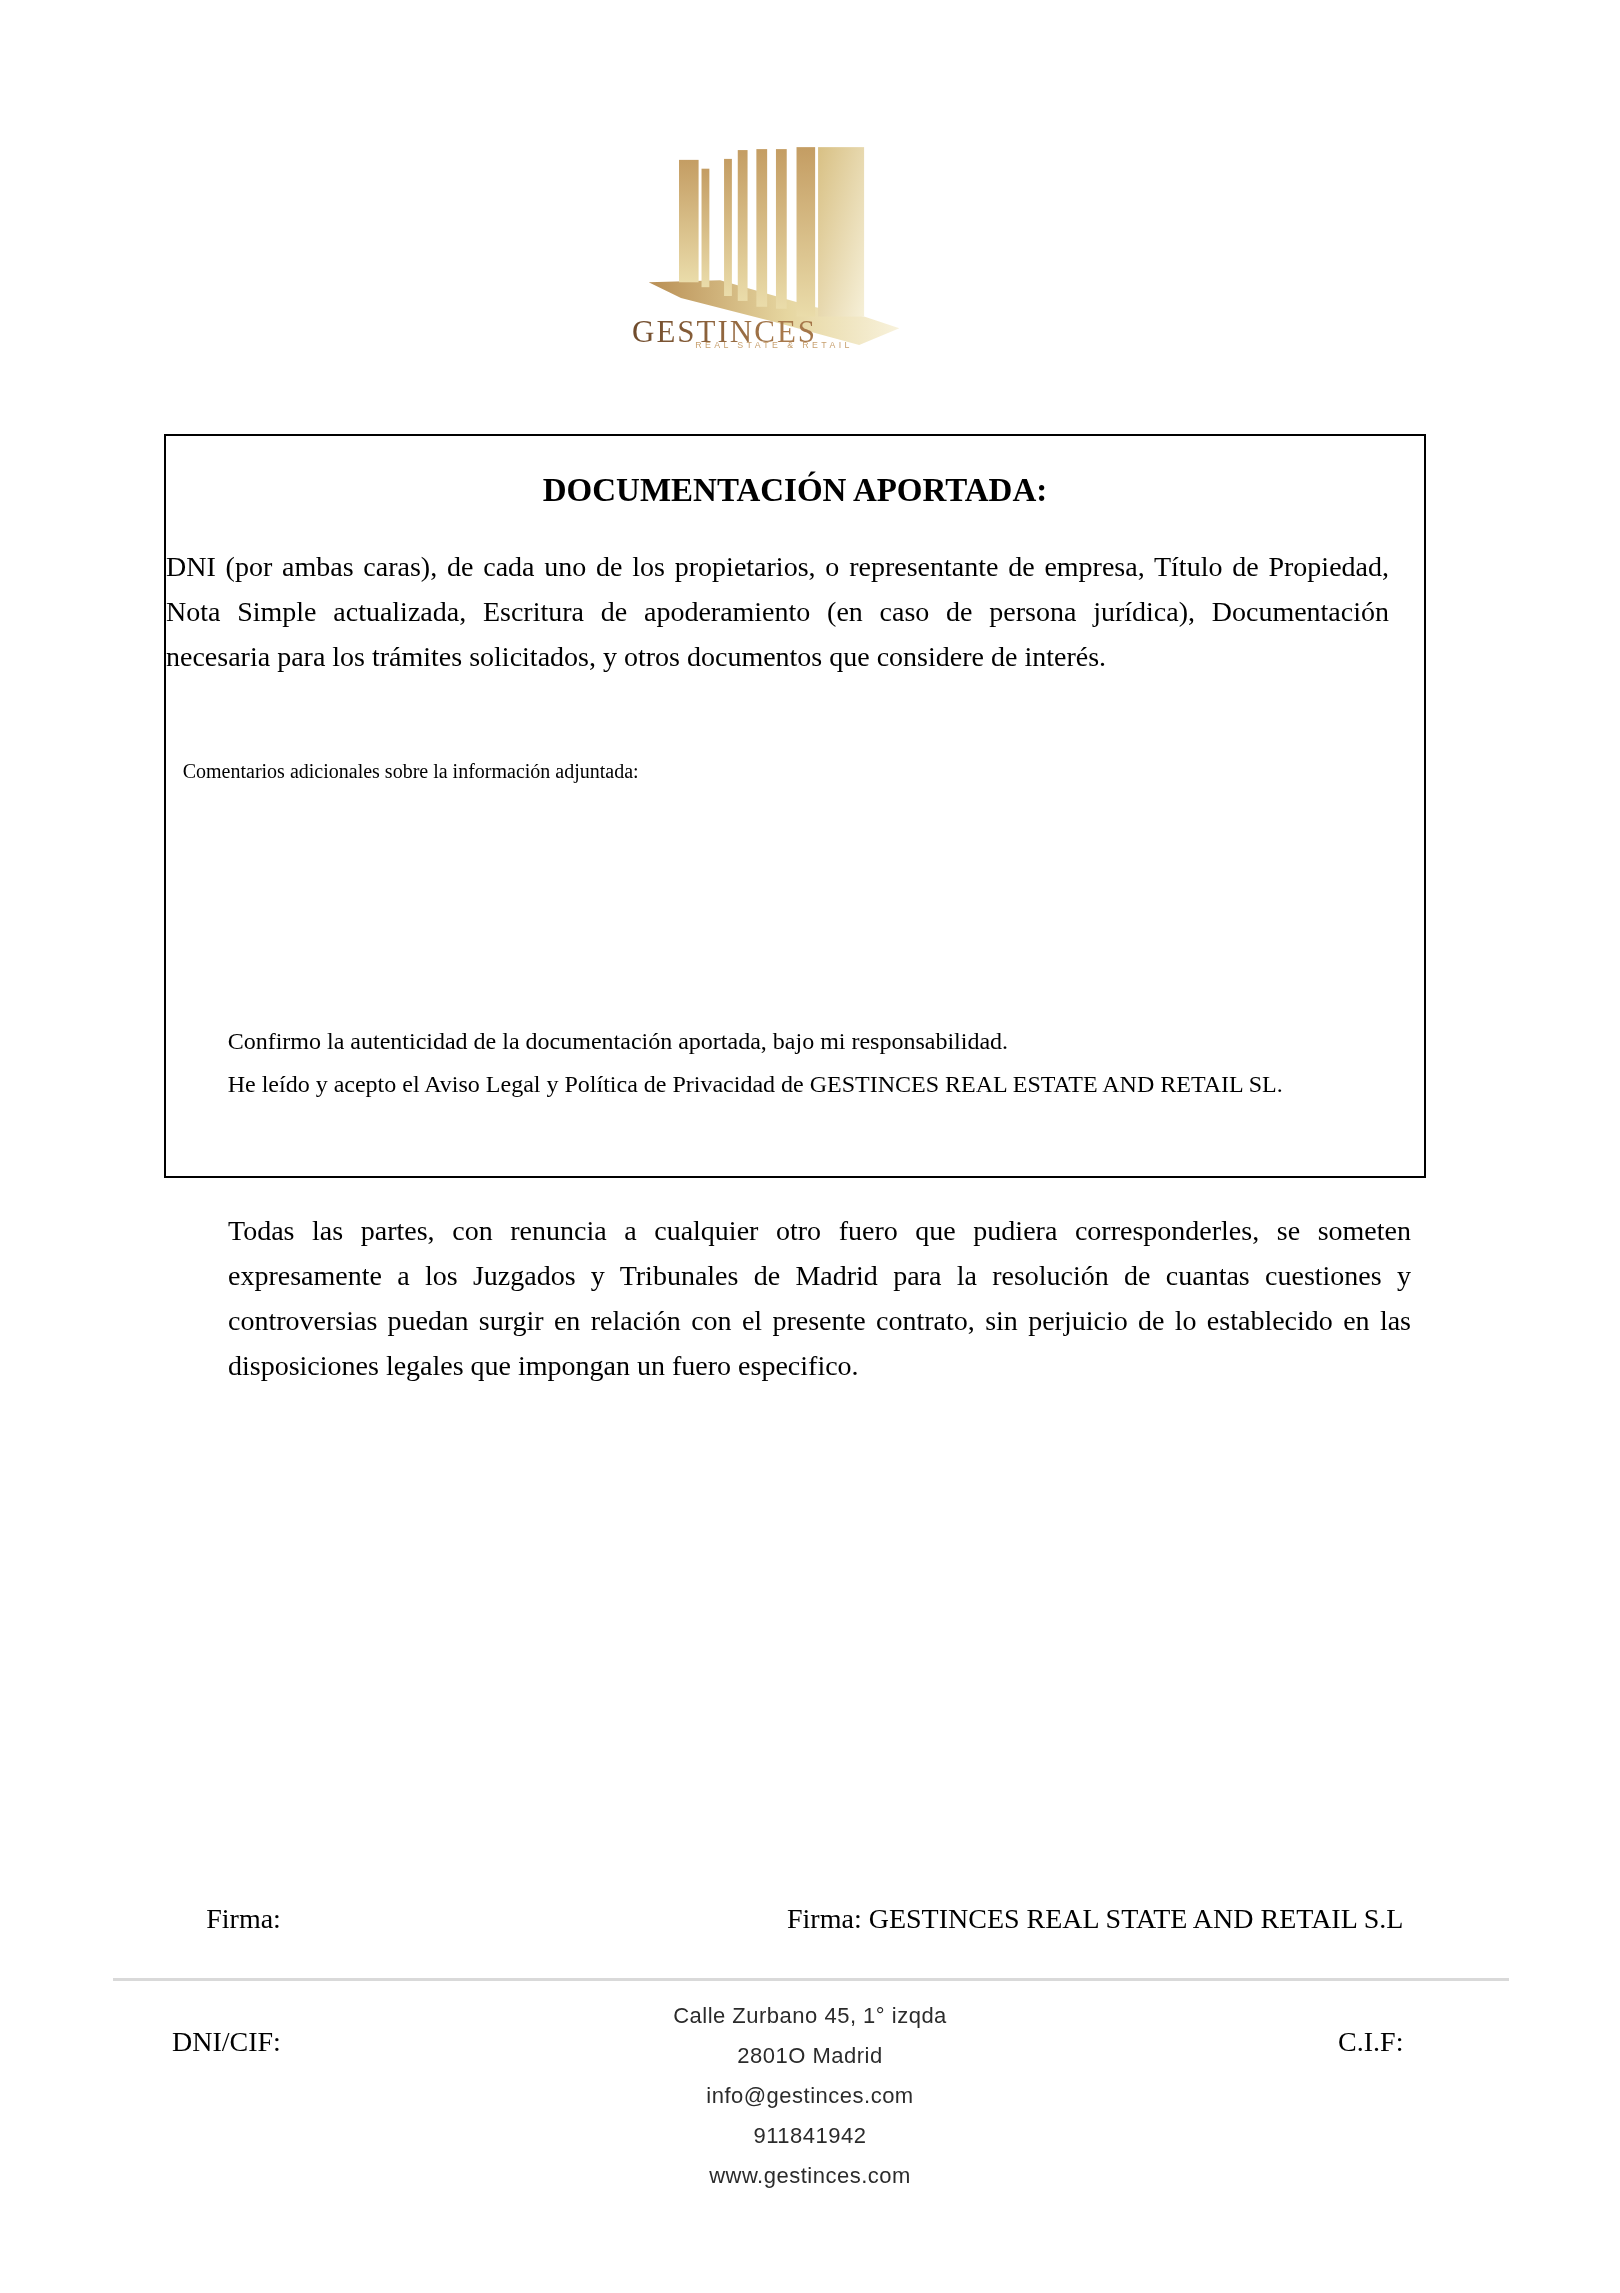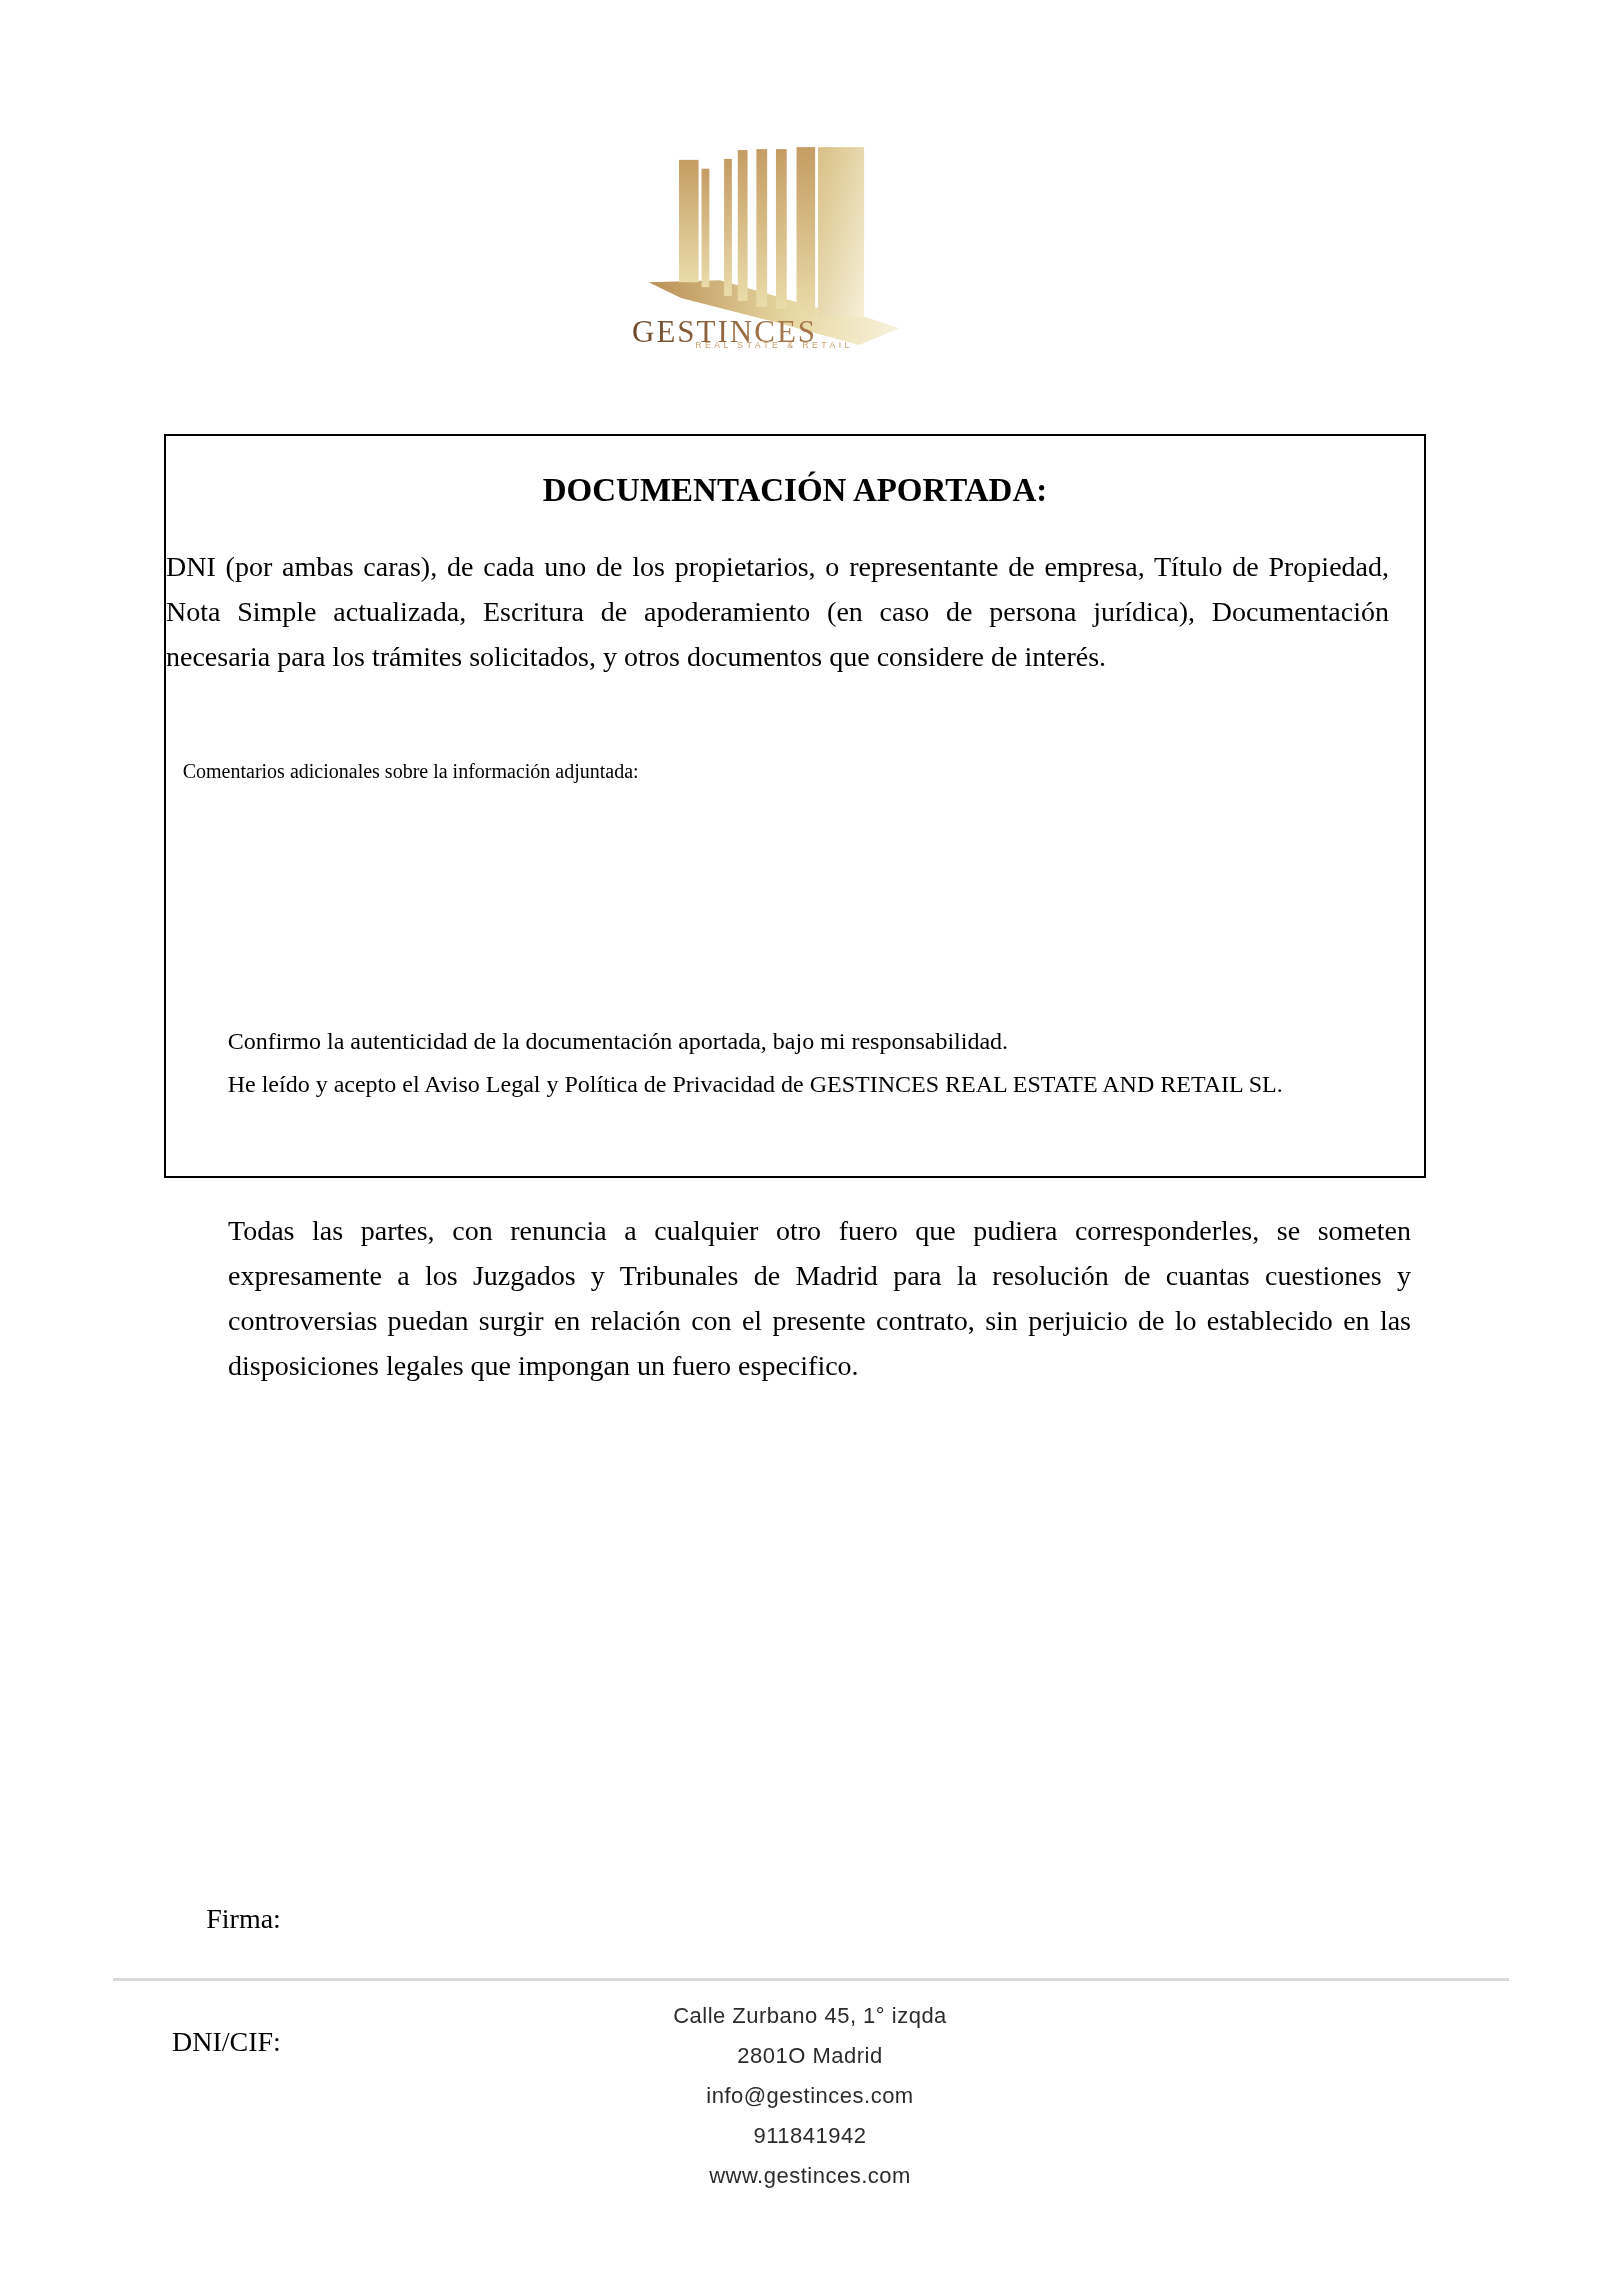--- a/index.html
+++ b/index.html
@@ -150,20 +150,24 @@
     </div>
   </div>
 
   <div class="jurisdiction">Todas las partes, con renuncia a cualquier otro fuero que pudiera corresponderles, se someten expresamente a los Juzgados y Tribunales de Madrid para la resolución de cuantas cuestiones y controversias puedan surgir en relación con el presente contrato, sin perjuicio de lo establecido en las disposiciones legales que impongan un fuero especifico.</div>
 
 
   <div class="sig-left">
     <div>Firma:</div>
     <div>DNI/CIF:</div>
   </div>
+  <div class="sig-right">
+    <div>Firma: GESTINCES REAL STATE AND RETAIL S.L</div>
+    <div>C.I.F:</div>
+  </div>
 
   <div class="footer-divider"></div>
   <div class="footer">
     <div>Calle Zurbano 45, 1° izqda</div>
     <div>2801O Madrid</div>
     <div>info@gestinces.com</div>
     <div>911841942</div>
     <div>www.gestinces.com</div>
   </div>
 

